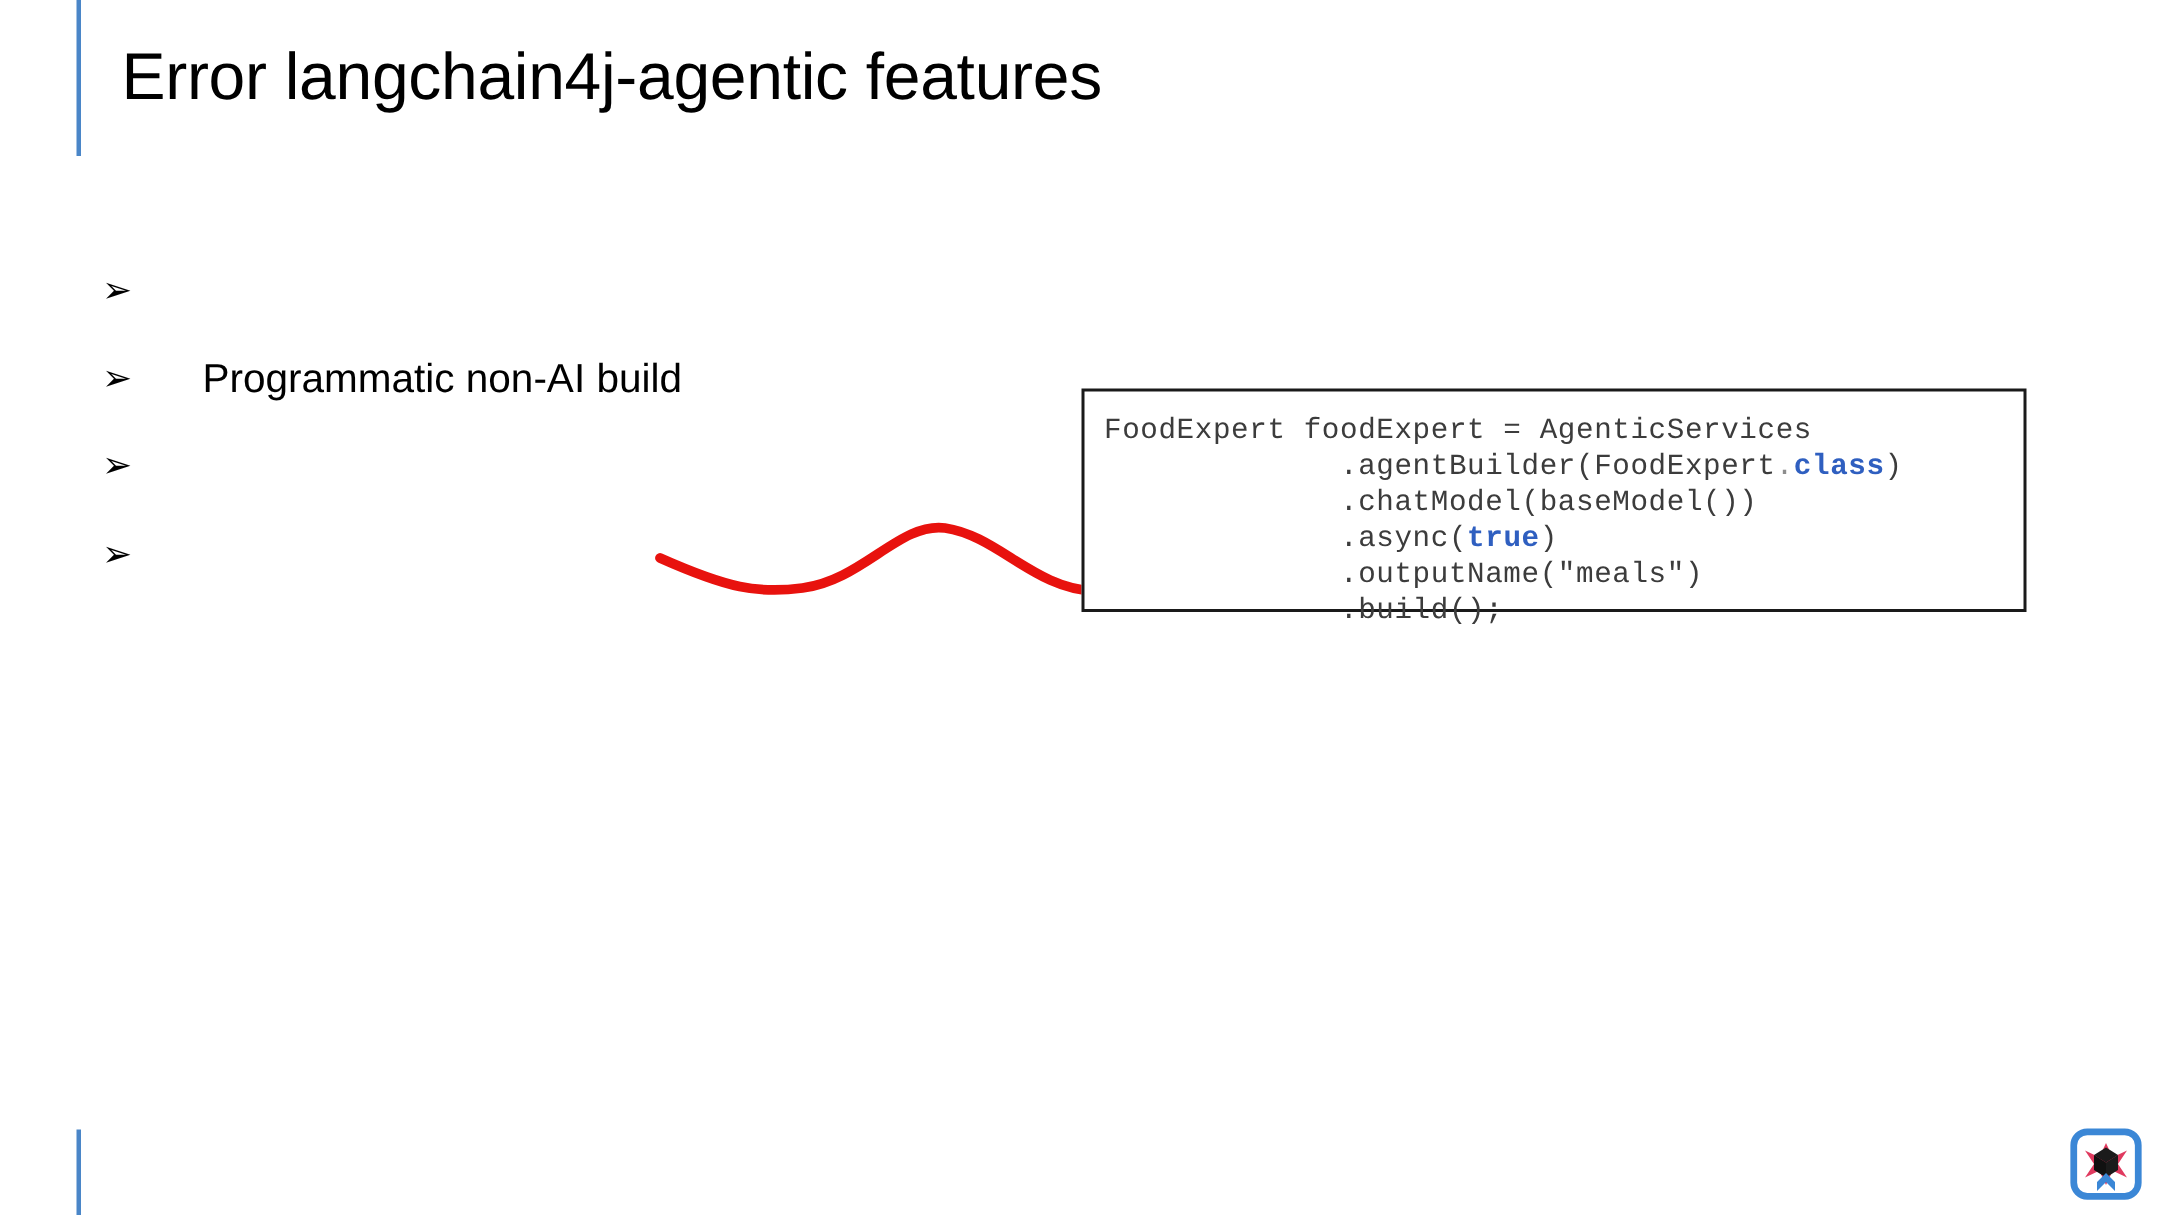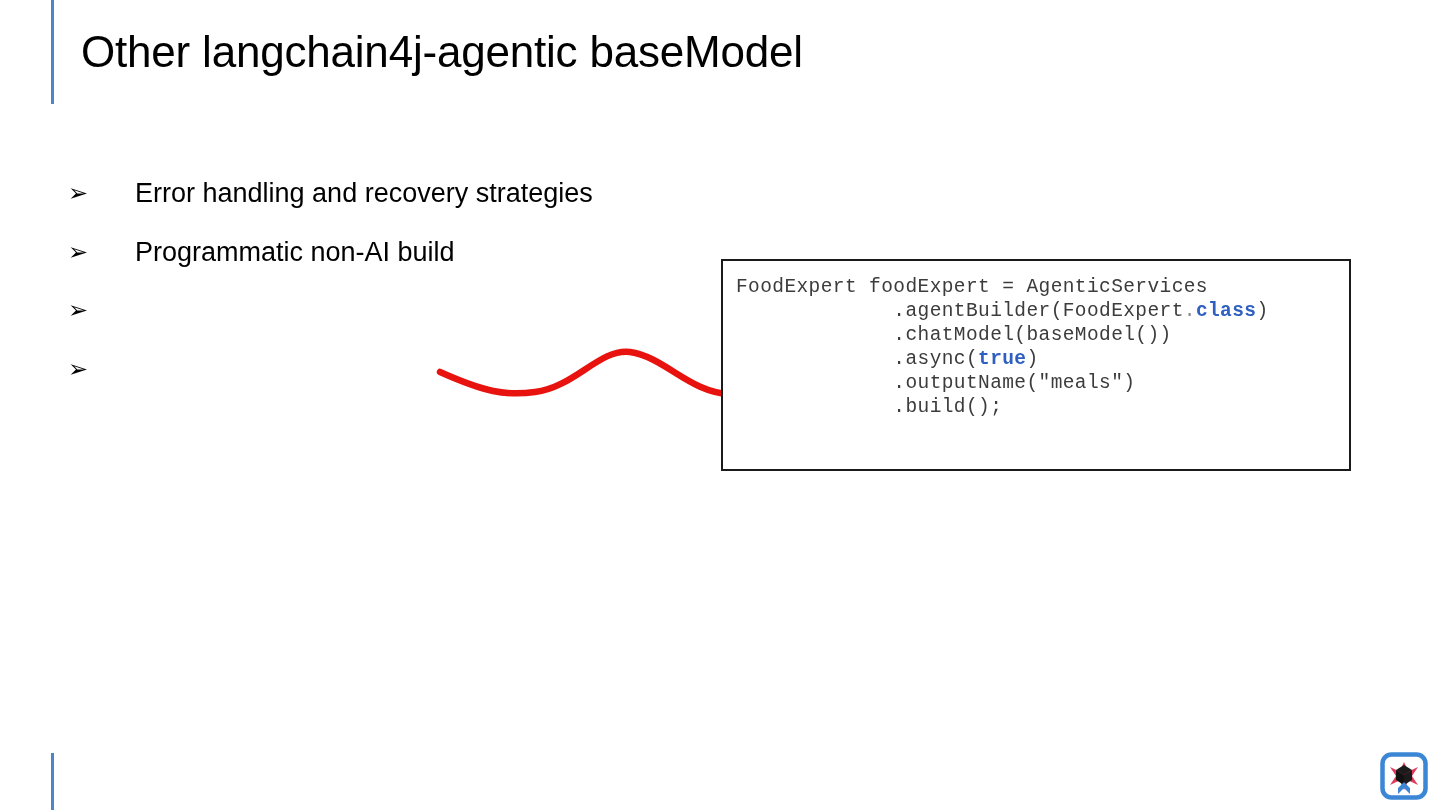--- a/index.html
+++ b/index.html
@@ -76,21 +76,21 @@
     height: 90px;
     pointer-events: none;
   }
 
   
   #code-box {
     position: absolute;
     left: 721px;
     top: 259px;
     width: 630px;
-    height: 212px;
+    height: 149px;
     border: 2px solid #1a1a1a;
     background: #ffffff;
     box-sizing: border-box;
   }
   #code-block {
     position: absolute;
     left: 13px;
     top: 14px;
     font-family: "Liberation Mono", "DejaVu Sans Mono", monospace;
     font-size: 19.5px;
@@ -113,26 +113,25 @@
   }
 </style>
 </head>
 <body>
 
 <div id="slide">
 
   <div class="accent-rule" id="accent-top"></div>
   <div class="accent-rule" id="accent-bottom"></div>
 
-  <div id="page-title">Other langchain4j-agentic baseModel</div>
+  <div id="page-title">Error langchain4j-agentic features</div>
 
   <div id="bullet-list">
     <div class="bullet-item">
       <span class="bullet-marker">➢</span>
-      <span class="bullet-label">Error handling and recovery strategies</span>
     </div>
     <div class="bullet-item">
       <span class="bullet-marker">➢</span>
       <span class="bullet-label">Programmatic non-AI build</span>
     </div>
     <div class="bullet-item">
       <span class="bullet-marker">➢</span>
     </div>
     <div class="bullet-item">
       <span class="bullet-marker">➢</span>

